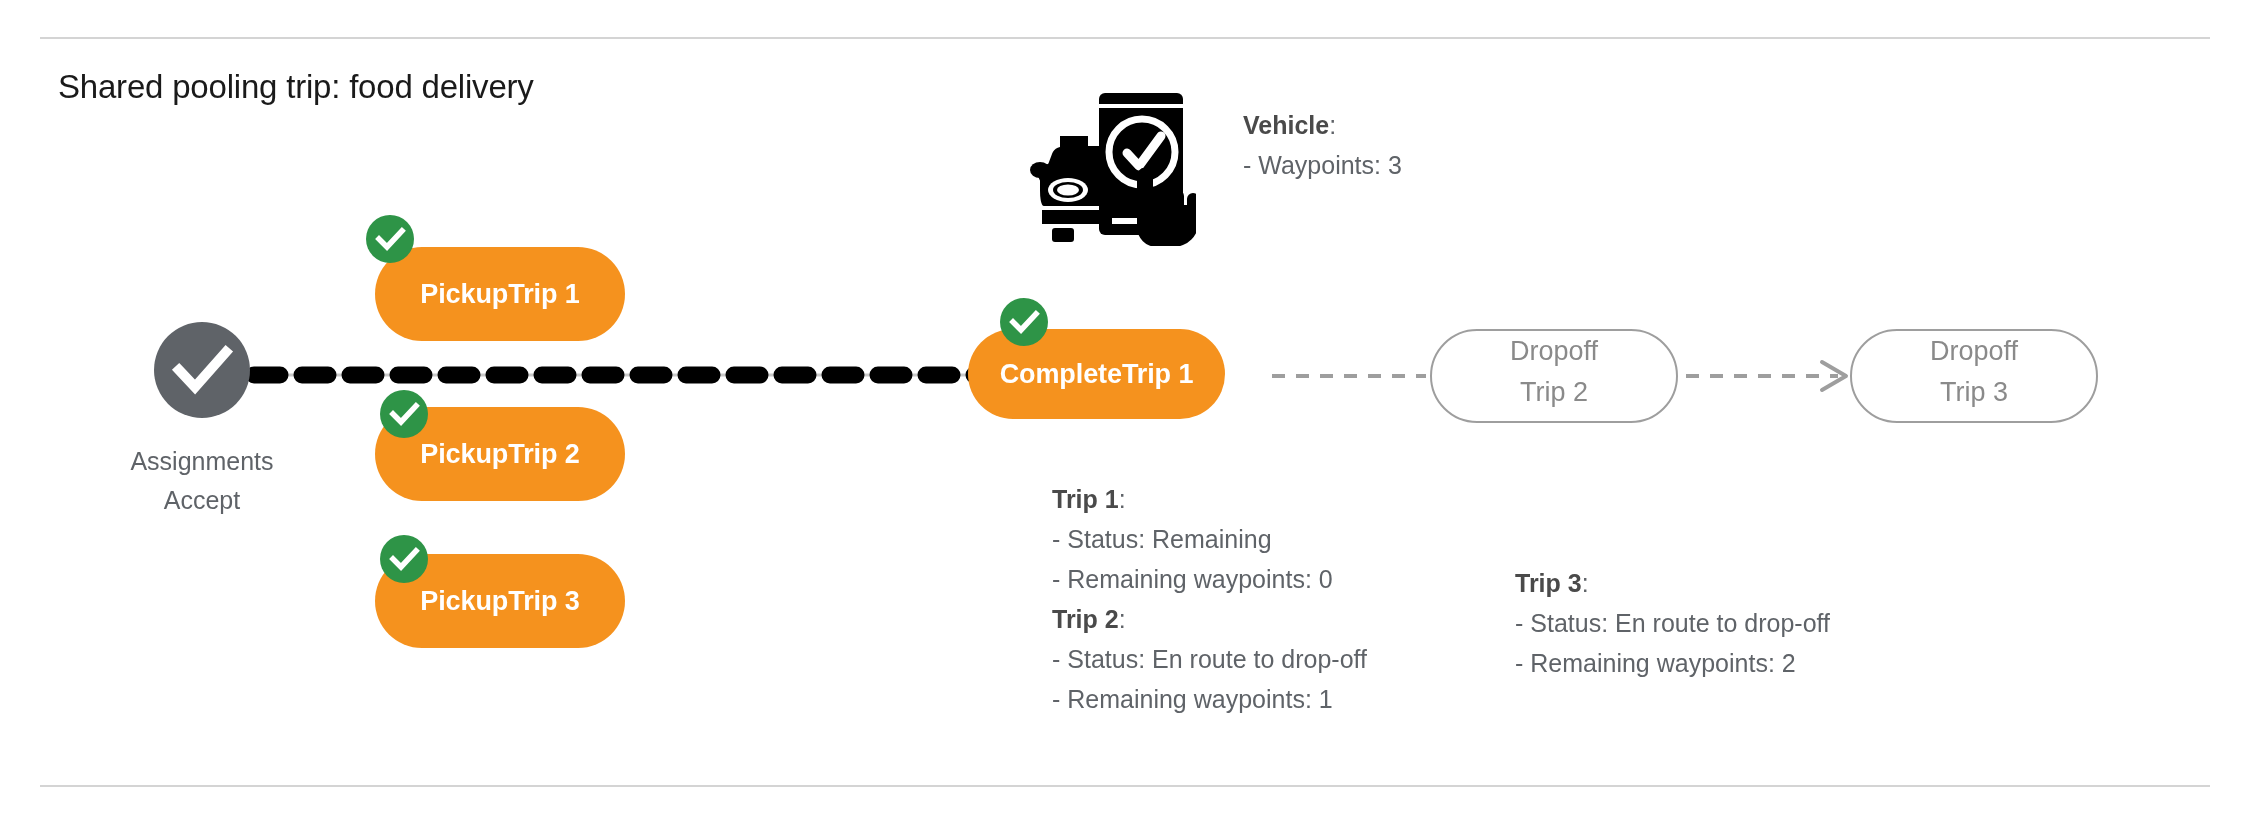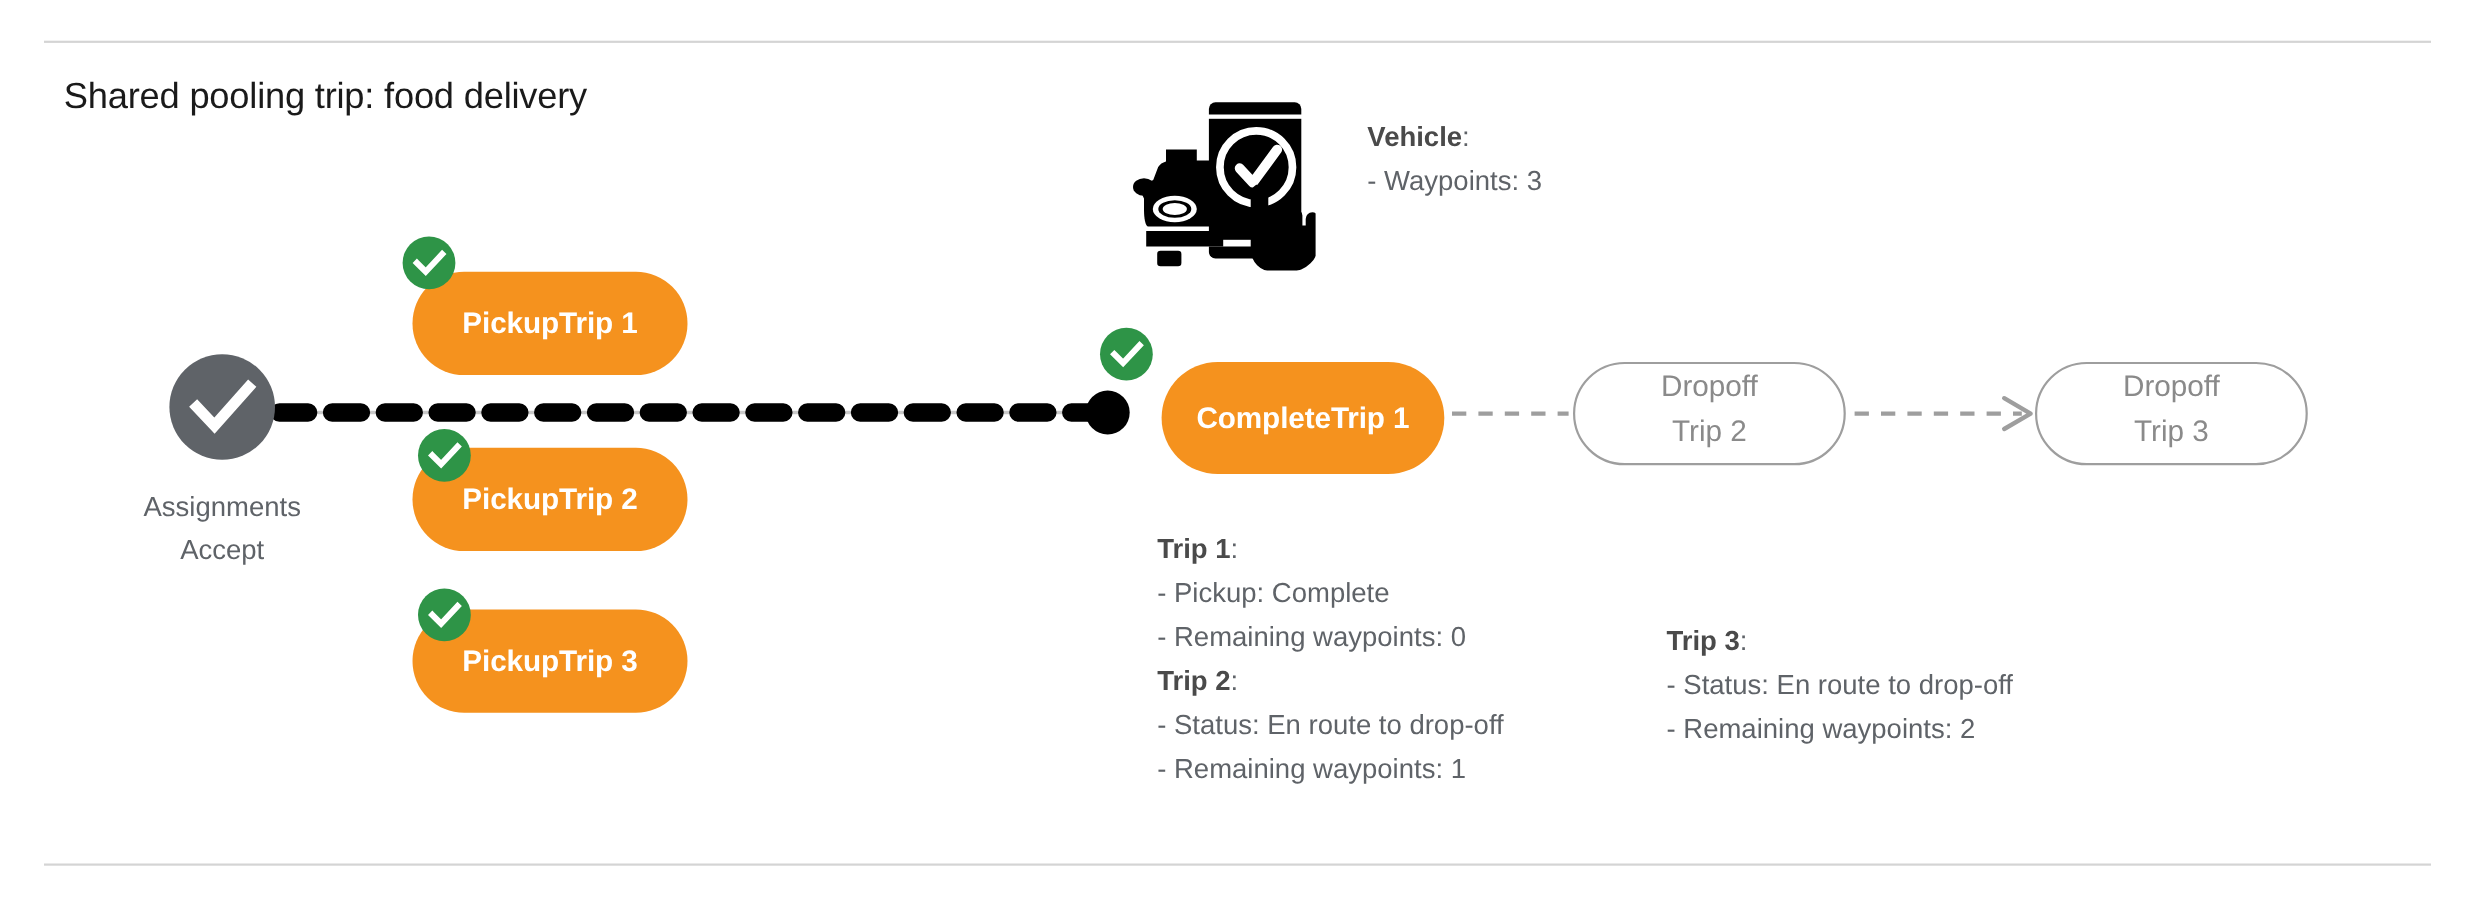--- a/index.html
+++ b/index.html
@@ -91,21 +91,21 @@
     font-size: 27px;
     font-weight: bold;
     line-height: 41px;
     letter-spacing: -0.1px;
   }
   .pill .l2 { display: block; }
 
   #pill-pickup-1 { left: 375px; top: 247px; width: 250px; height: 94px; }
   #pill-pickup-2 { left: 375px; top: 407px; width: 250px; height: 94px; }
   #pill-pickup-3 { left: 375px; top: 554px; width: 250px; height: 94px; }
-  #pill-complete-1 { left: 1056px; top: 329px; width: 257px; height: 102px; }
+  #pill-complete-1 { left: 968px; top: 329px; width: 257px; height: 90px; }
 
   
   .pill-outline {
     position: absolute;
     border-radius: 999px;
     background: #ffffff;
     border: 2px solid #9e9e9e;
     color: #8a8a8a;
     display: flex;
     flex-direction: column;
@@ -282,21 +282,21 @@
     <div>
       <span class="hdr">Vehicle</span><span>:</span>
     </div>
     <div>- Waypoints: 3</div>
   </div>
 
   <div class="info-block" id="info-trip-12">
     <div>
       <span class="hdr">Trip 1</span><span>:</span>
     </div>
-    <div>- Pickup:  Complete</div>
+    <div>- Status:  Remaining</div>
     <div>- Remaining waypoints: 0</div>
     <div>
       <span class="hdr">Trip 2</span><span>:</span>
     </div>
     <div>- Status:  En route to drop-off</div>
     <div>- Remaining waypoints: 1</div>
   </div>
 
   <div class="info-block" id="info-trip-3">
     <div>

